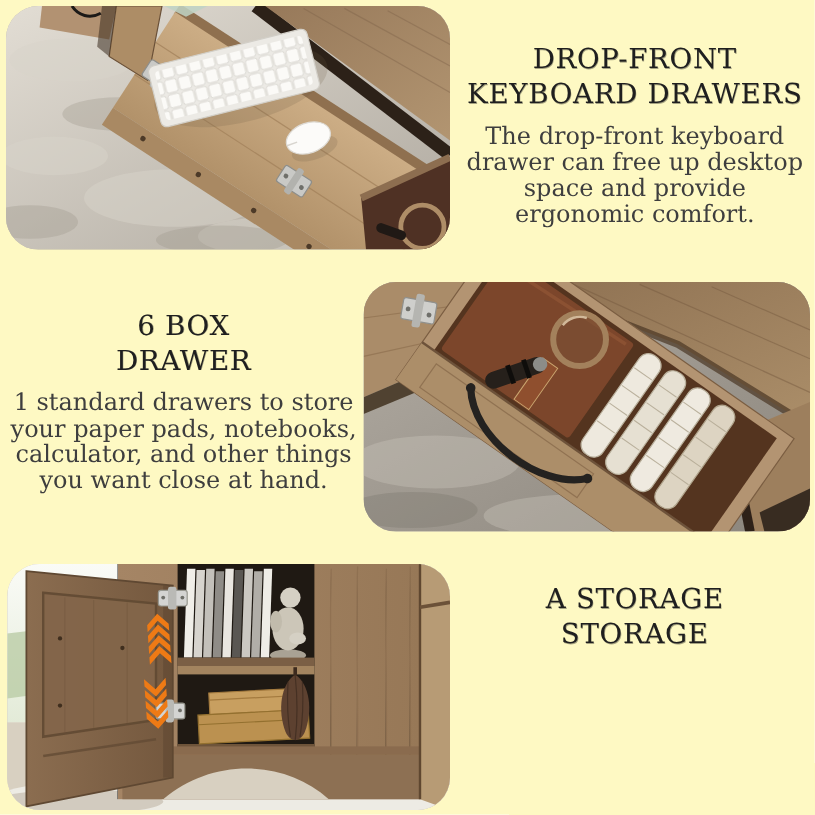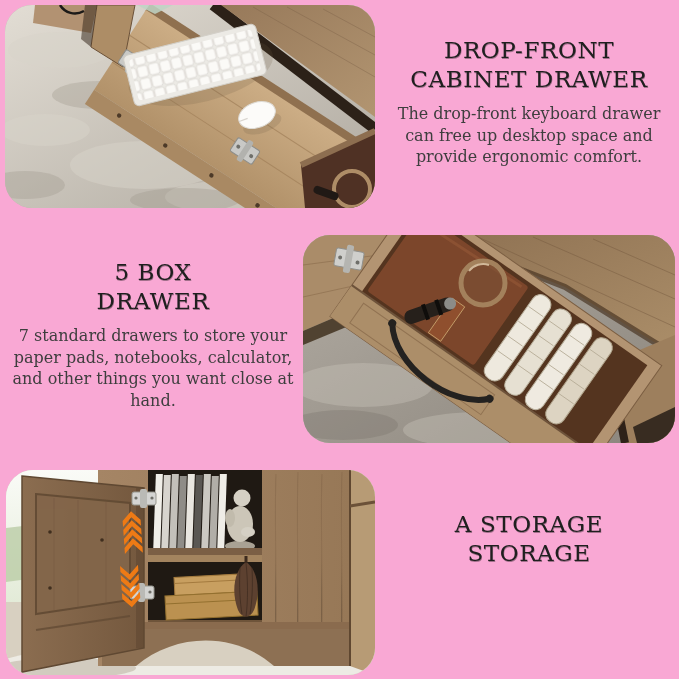--- a/index.html
+++ b/index.html
@@ -1,30 +1,30 @@
 <!DOCTYPE html>
 <html><head>
 <meta charset="utf-8">
 <style>
   html,body{margin:0;padding:0;background:#ffffff;}
-  .canvas{position:relative;width:679px;height:679px;background:#f9a8d4;overflow:hidden;
+  .canvas{position:relative;width:679px;height:679px;background:#fef9c3;overflow:hidden;
           font-family:"DejaVu Serif","Liberation Serif",serif;}
   .photo{position:absolute;border-radius:27px;overflow:hidden;background:#b9b3a9;margin:0;}
   .photo svg{display:block;width:100%;height:100%;}
   .photo1{left:5px;top:5px;width:370px;height:203px;}
   .photo2{left:303px;top:235px;width:372px;height:208px;}
   .photo3{left:6px;top:470px;width:369px;height:205px;}
   .feature{position:absolute;text-align:center;}
   .feature1{left:381px;top:36px;width:296px;}
   .feature2{left:4px;top:258px;width:298px;}
-  .feature3{left:381px;top:486px;width:296px;margin-top:24px;}
+  .feature3{left:381px;top:486px;width:296px;}
   .heading{margin:0;font-size:23px;line-height:29px;font-weight:normal;color:#1f1f1f;
            letter-spacing:0.6px;text-shadow:0.5px 0.5px 0 rgba(20,20,20,0.38);}
   .hline{display:block;}
-  .body-text{margin:9px 0 0 0;font-size:16px;line-height:21.5px;color:#3e3e3e;}
+  .body-text{margin:9px 0 0 0;font-size:20px;line-height:21.5px;color:#3e3e3e;}
 </style>
 </head>
 <body>
 
 <div class="canvas">
 
   <figure class="photo photo1">
     <svg viewBox="0 0 370 203" xmlns="http://www.w3.org/2000/svg">
       <defs>
         <linearGradient id="s1carpet" x1="0" y1="0" x2="1" y2="1">
@@ -118,31 +118,31 @@
       <g>
         <circle cx="347" cy="184" r="18" fill="none" stroke="#b3926c" stroke-width="4" opacity="0.95"></circle>
         <rect x="308" y="184" width="26" height="8" rx="4" transform="rotate(20 321 188)" fill="#201915"></rect>
       </g>
     </svg>
   </figure>
 
   <section class="feature feature1">
     <h2 class="heading">
       <span class="hline">DROP-FRONT</span>
-      <span class="hline">CABINET DRAWER</span>
+      <span class="hline">KEYBOARD DRAWERS</span>
     </h2>
     <p class="body-text">The drop-front keyboard drawer can free up desktop space and provide ergonomic comfort.</p>
   </section>
 
   <section class="feature feature2">
     <h2 class="heading">
-      <span class="hline">5 BOX</span>
+      <span class="hline">6 BOX</span>
       <span class="hline">DRAWER</span>
     </h2>
-    <p class="body-text">7 standard drawers to store your paper pads, notebooks, calculator, and other things you want close at hand.</p>
+    <p class="body-text">1 standard drawers to store your paper pads, notebooks, calculator, and other things you want close at hand.</p>
   </section>
 
   <figure class="photo photo2">
     <svg viewBox="0 0 372 208" xmlns="http://www.w3.org/2000/svg">
       <defs>
         <linearGradient id="s2carpet" x1="0" y1="0" x2="1" y2="1">
           <stop offset="0" stop-color="#b2aca3"></stop>
             <stop offset="1" stop-color="#8b857c"></stop>
         </linearGradient>
         <linearGradient id="s2desk" x1="0" y1="0" x2="1" y2="1">

